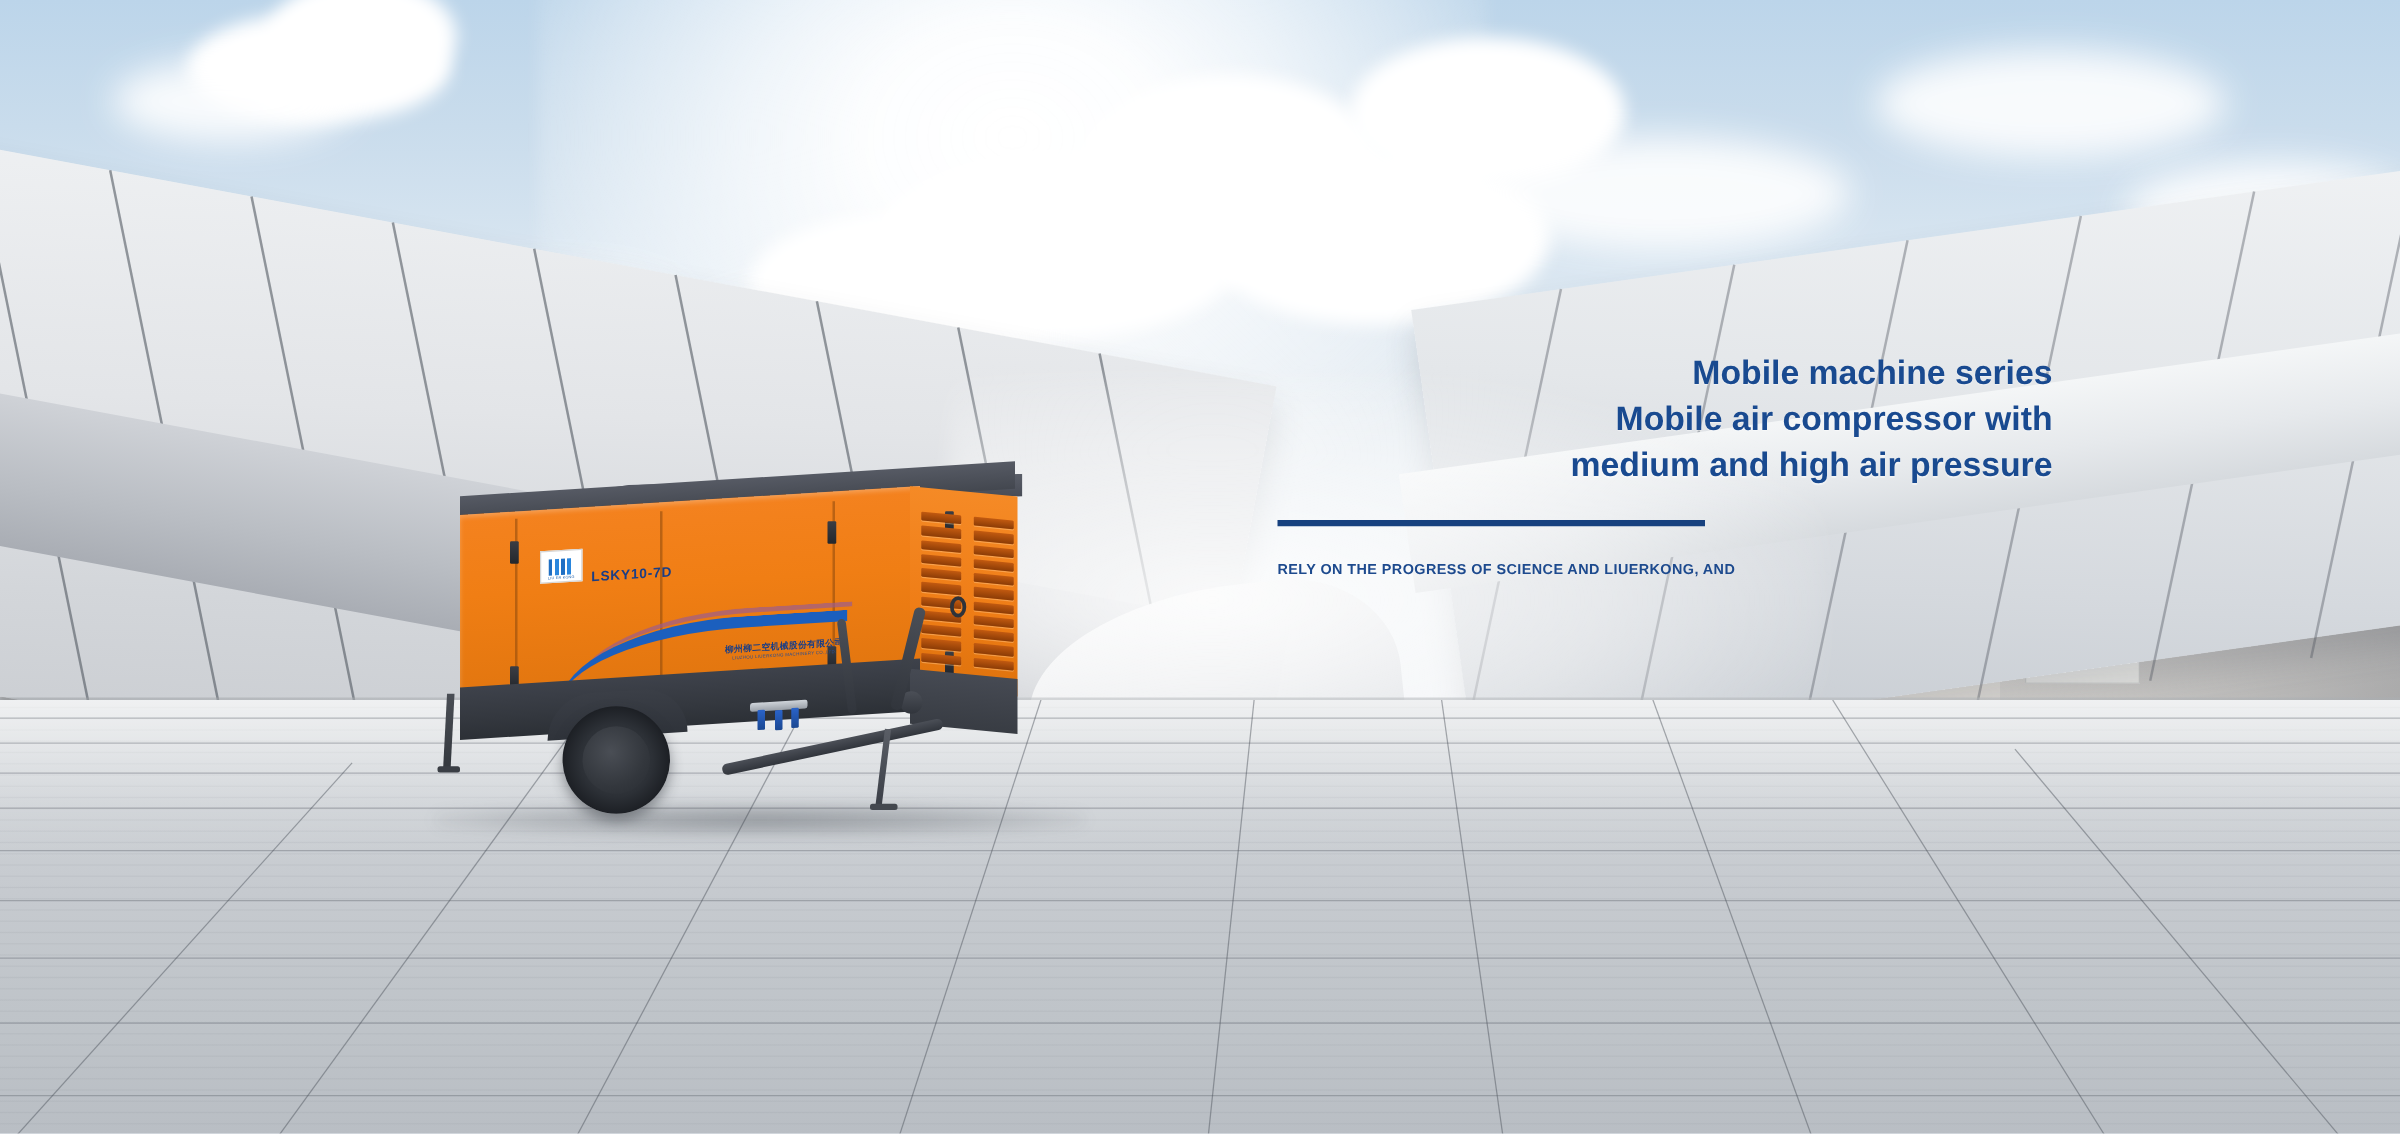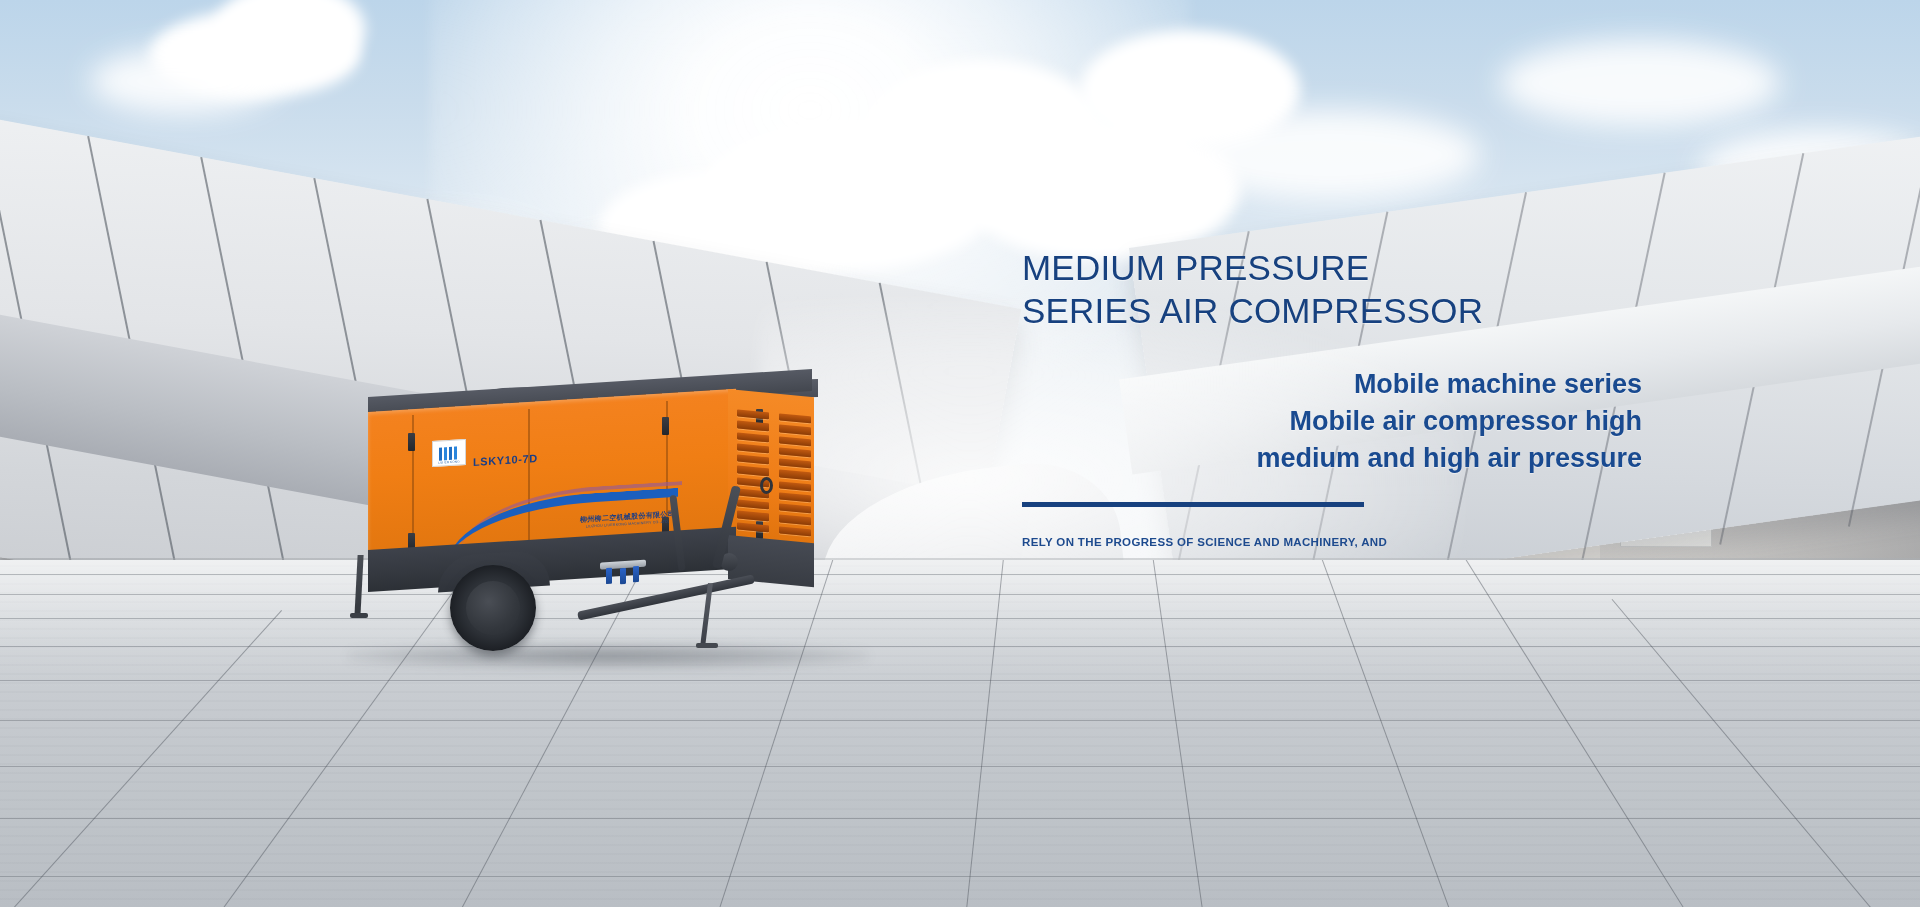--- a/index.html
+++ b/index.html
@@ -559,31 +559,27 @@
     <div class="tow-arm" style="left:208px;top:236px;width:180px;height:9px;transform:rotate(-12deg);"></div>
     <div class="tow-arm" style="left:352px;top:196px;width:18px;height:18px;border-radius:50%;"></div>
     <div class="tow-arm" style="left:354px;top:128px;width:9px;height:84px;transform:rotate(14deg);"></div>
     <div class="tow-arm" style="left:306px;top:138px;width:7px;height:76px;transform:rotate(-7deg);"></div>
     <div class="hitch-ring"></div>
     <div class="tow-jack"></div>
     <div class="tow-jack-foot"></div>
   </div>
 
   <div class="copy">
-    <div class="headline">
-      <div>MEDIUM PRESSURE</div>
-      <div>SERIES AIR COMPRESSOR</div>
-    </div>
 
     <div class="subhead">
       <div>Mobile machine series</div>
-      <div>Mobile air compressor high</div>
+      <div>Mobile air compressor with</div>
       <div>medium and high air pressure</div>
     </div>
 
     <div class="rule"></div>
 
     <div class="caption">
-      <div>RELY ON THE PROGRESS OF SCIENCE AND MACHINERY, AND</div>
+      <div>RELY ON THE PROGRESS OF SCIENCE AND LIUERKONG, AND</div>
     </div>
   </div>
 
 </div>
 
 </body></html>

